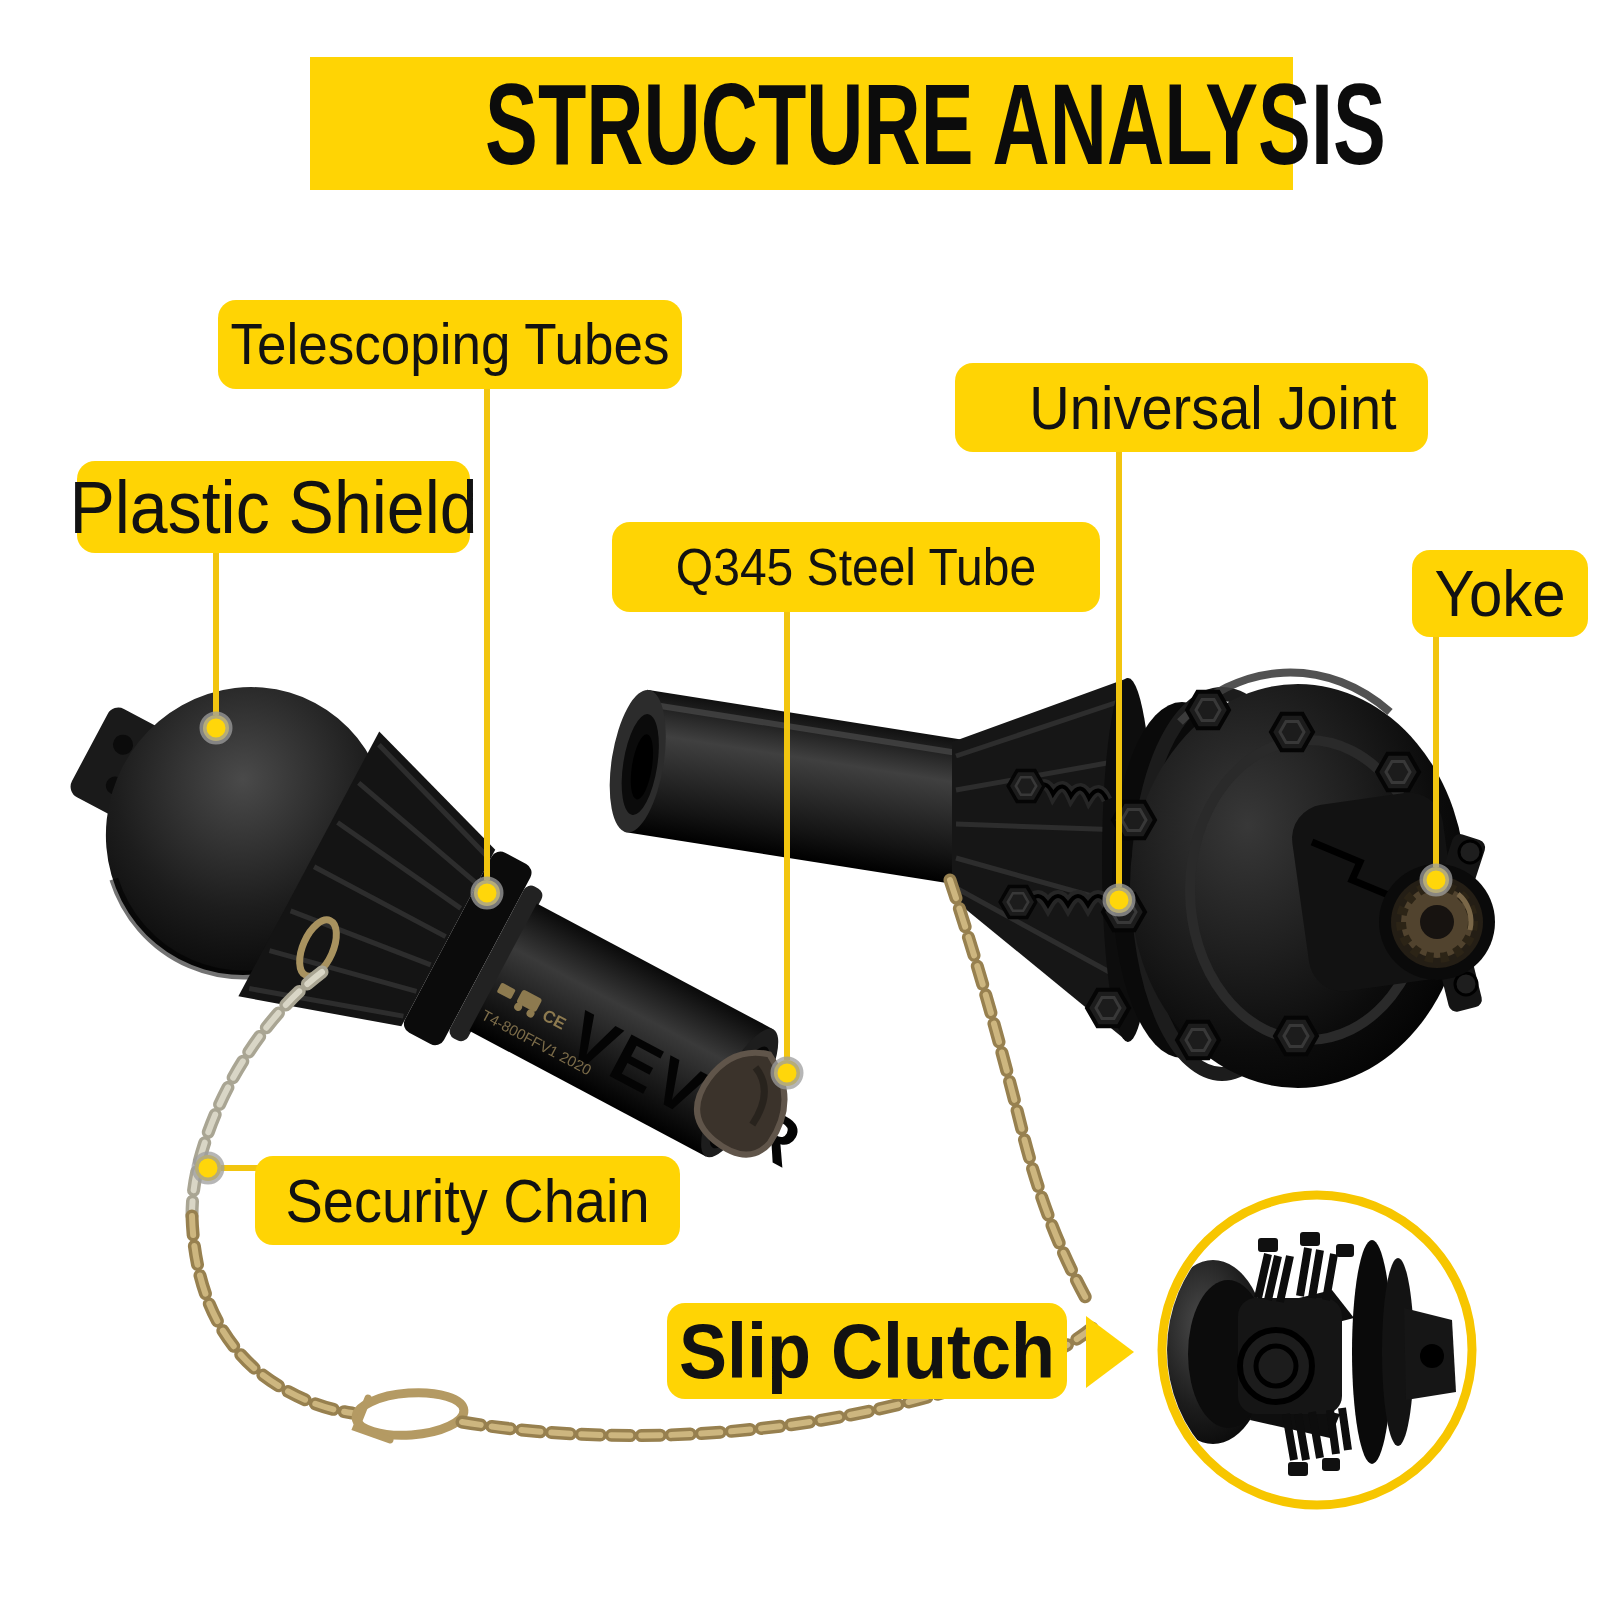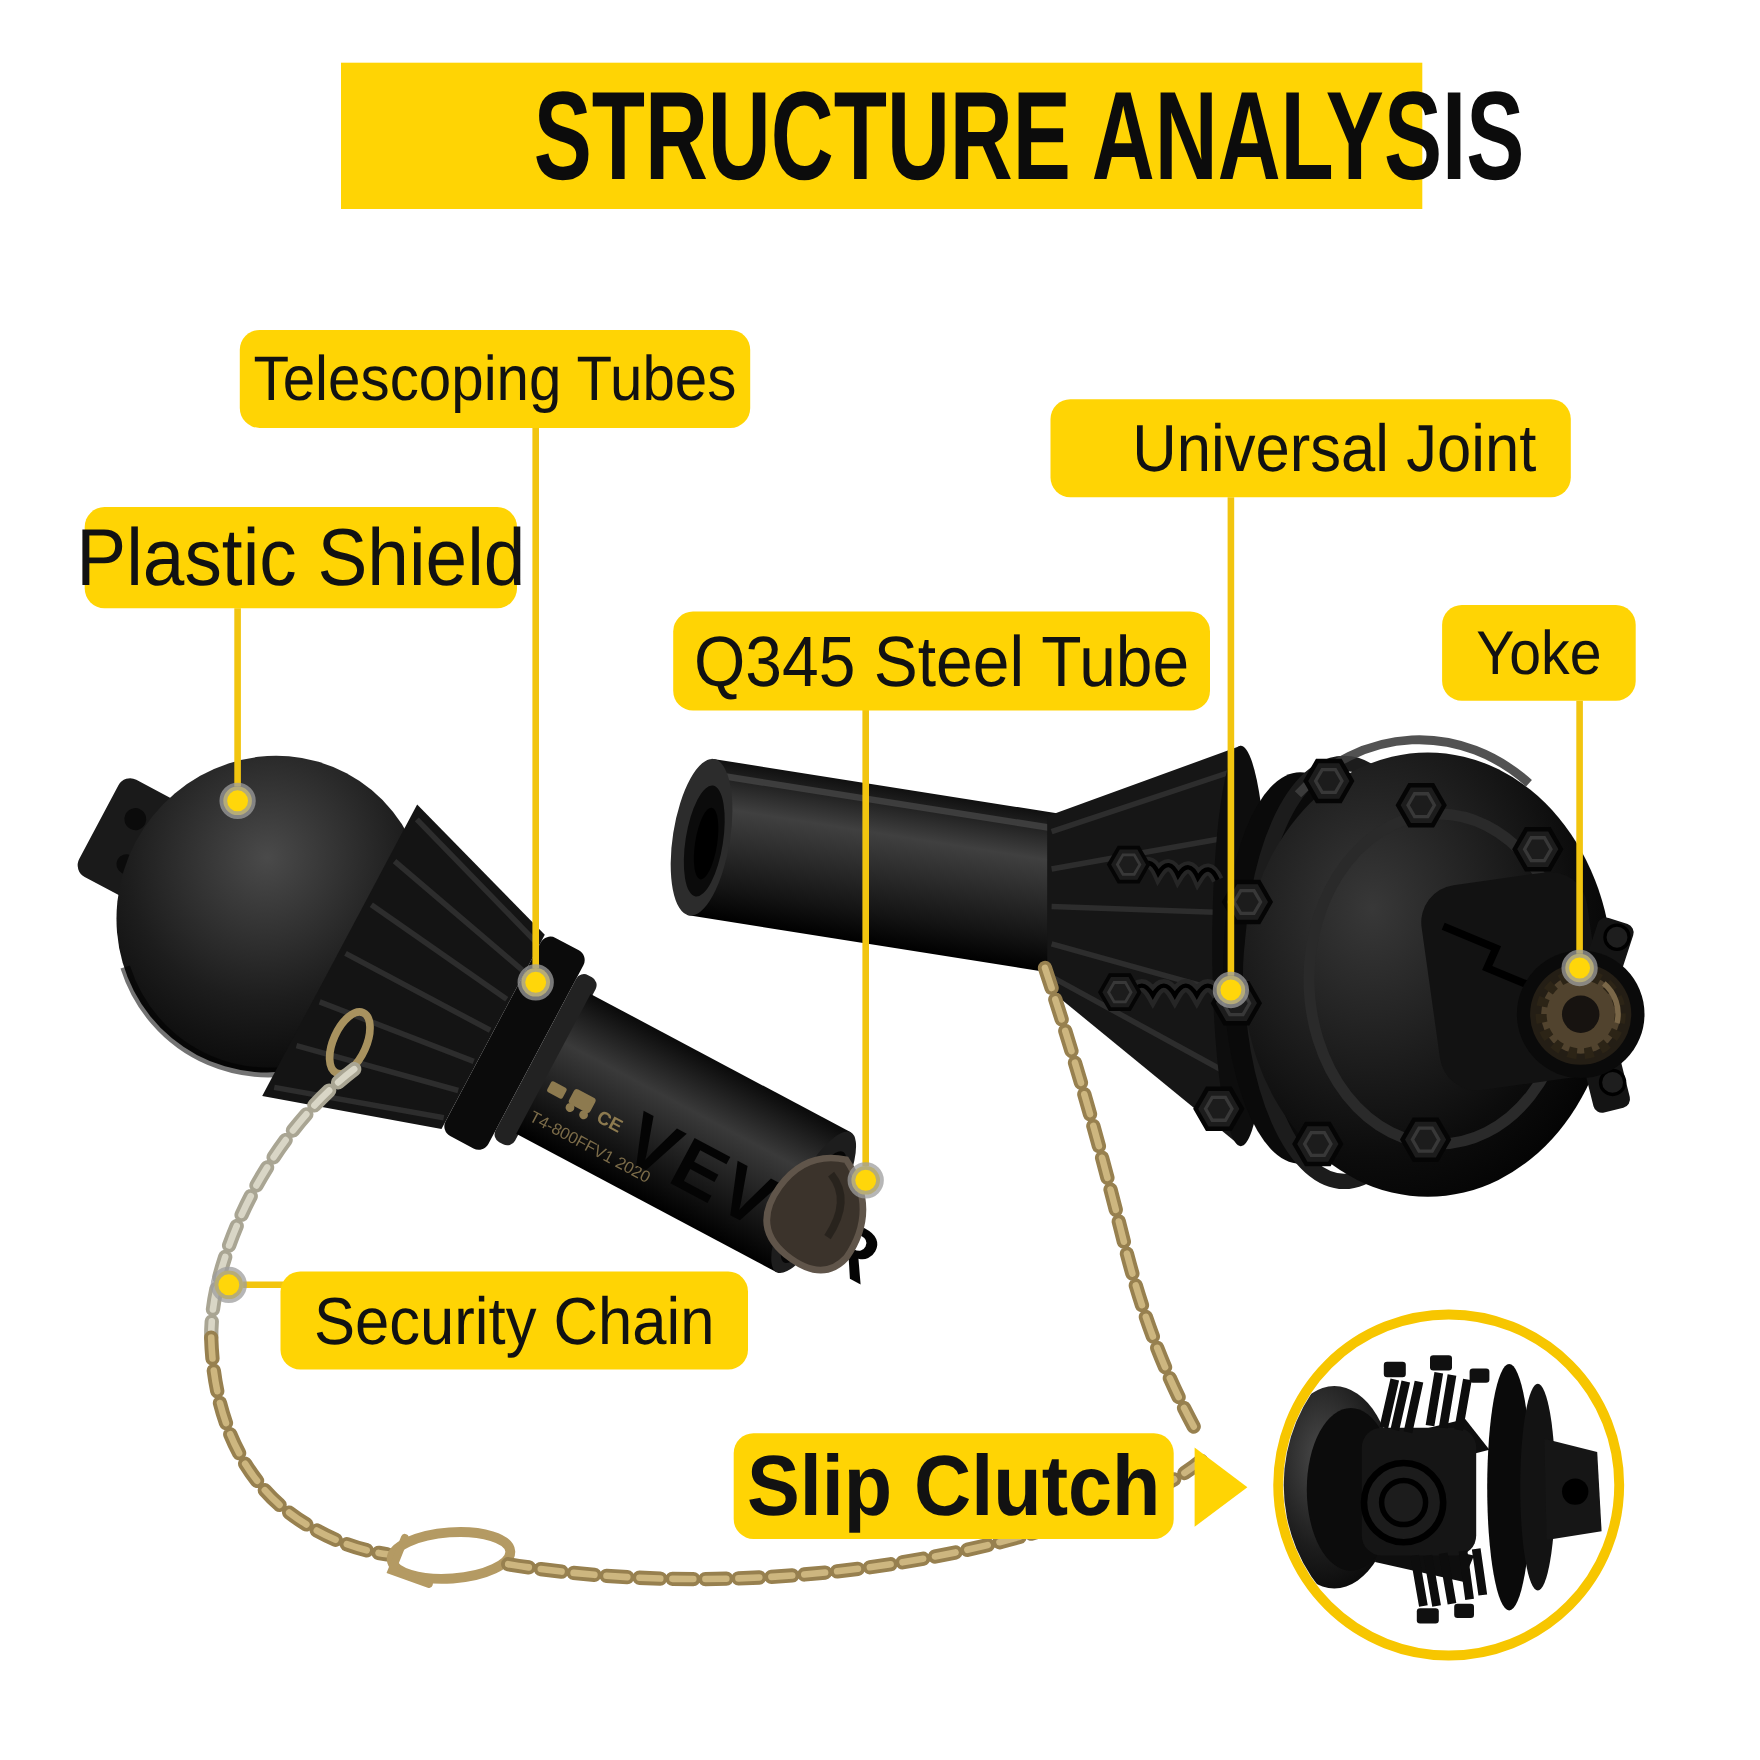--- a/index.html
+++ b/index.html
@@ -9,22 +9,22 @@
   .lbl{position:absolute;background:#FFD404;color:#121212;border-radius:18px;
        display:flex;align-items:center;justify-content:center;white-space:nowrap;z-index:5;}
   .lbl span{display:inline-block;transform:scaleY(1.08);}
   #banner{left:310px;top:57px;width:983px;height:133px;background:#FFD404;border-radius:0;
           position:absolute;display:flex;align-items:center;justify-content:flex-start;z-index:5;}
   #banner span{display:inline-block;font-weight:bold;font-size:110px;letter-spacing:0px;
           transform:scale(0.72,1.04);white-space:nowrap;color:#0c0c0c;}
   #lbl-tt  {left:218px; top:300px; width:464px;height:89px;font-size:53px;}
   #lbl-uj  {left:955px; top:363px; width:430px;height:89px;font-size:56px;padding-left:43px;}
   #lbl-ps  {left:77px;  top:461px; width:393px;height:92px;font-size:68px;}
-  #lbl-q3  {left:612px; top:522px; width:488px;height:90px;font-size:60px;margin-top:34px;}
-  #lbl-yk  {left:1311px;top:550px; width:176px;height:87px;font-size:52px;}
+  #lbl-q3  {left:612px; top:522px; width:488px;height:90px;font-size:48px;}
+  #lbl-yk  {left:1412px;top:550px; width:176px;height:87px;font-size:60px;}
   #lbl-sc  {left:255px; top:1156px;width:425px;height:89px;font-size:56px;}
   #lbl-slip{left:667px; top:1303px;width:400px;height:96px;font-size:72px;font-weight:bold;}
 </style>
 </head>
 <body>
 
 <div id="stage">
 
 <svg id="art" viewBox="0 0 1600 1600">
   <defs>

